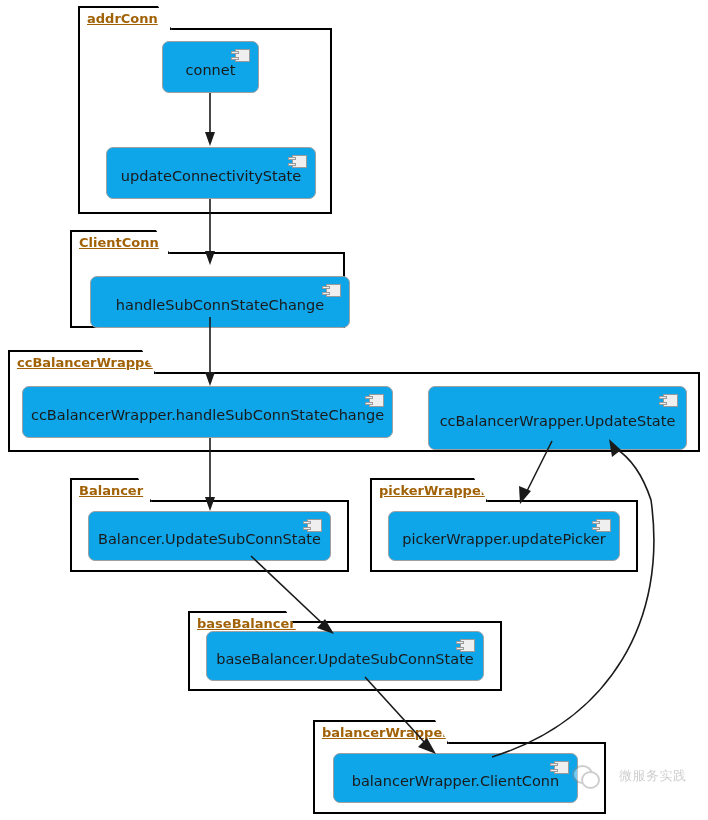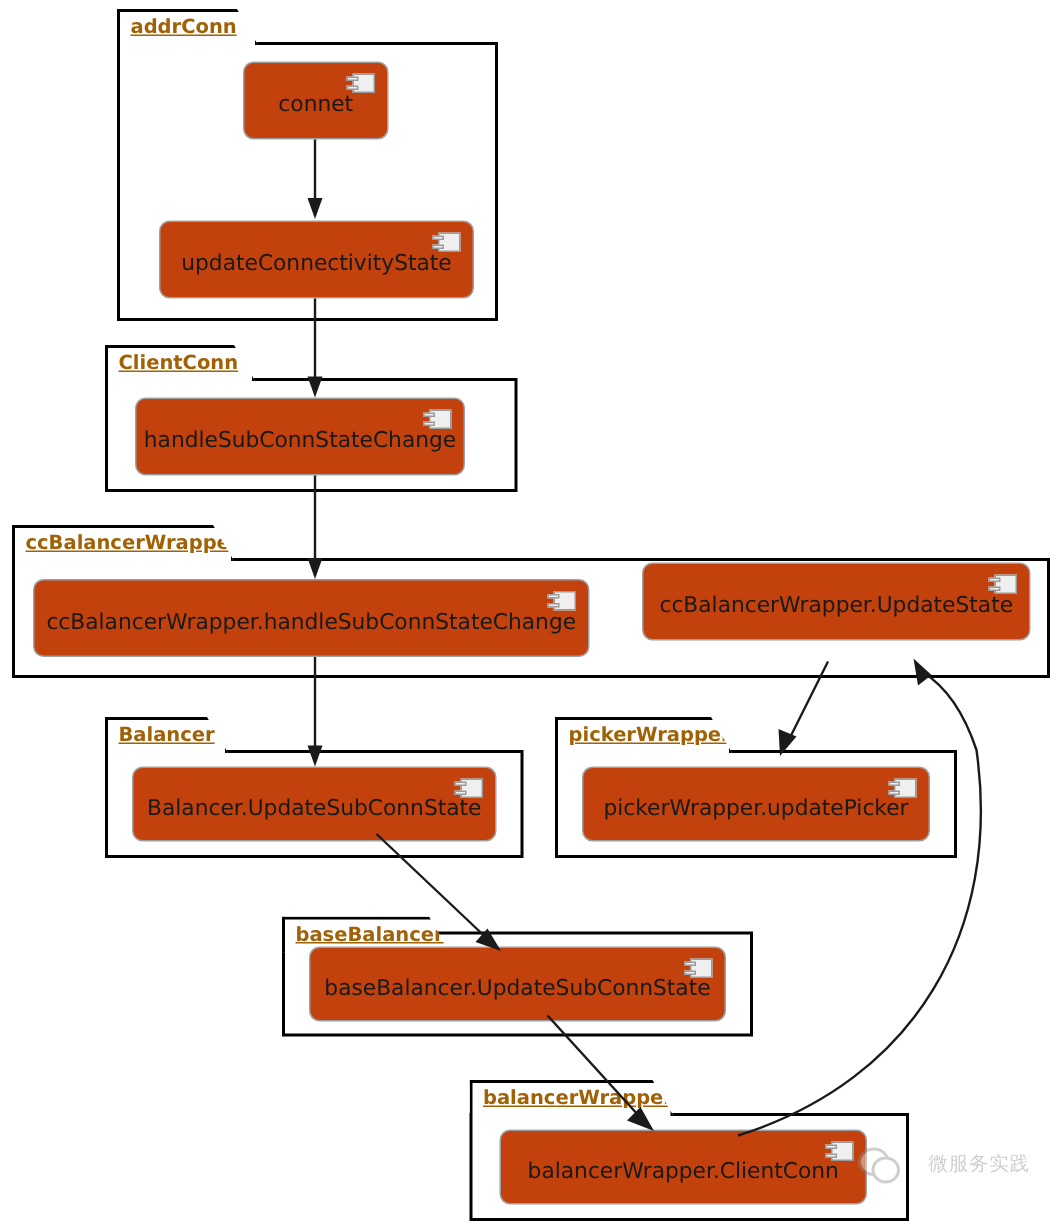--- a/index.html
+++ b/index.html
@@ -51,21 +51,21 @@
     color: #a16207;
     white-space: nowrap;
     line-height: 16px;
     text-decoration: underline;
   }
 
   
   .component {
     position: absolute;
     box-sizing: border-box;
-    background: #c2410c;
+    background: #0ea5e9;
     border: 1px solid #A0A0A0;
     border-radius: 7px;
     display: flex;
     align-items: center;
     justify-content: center;
   }
   .component-label {
     font-size: 14.5px;
     color: #1a1a1a;
     white-space: nowrap;
@@ -175,21 +175,21 @@
       <span class="component-label">updateConnectivityState</span>
     </div>
   </div>
 
   <div class="package" style="left:70px; top:230px; width:275px; height:98px;padding-left:12px;">
     <div class="pkg-body" style="top:22px; width:275px; height:76px;"></div>
     <div class="pkg-tab" style="width:100px;">
       <span class="pkg-tab-label">ClientConn</span>
     </div>
 
-    <div class="component" style="left:20px; top:35px; width:220px; height:52px;align-items:center;">
+    <div class="component" style="left:20px; top:46px; width:260px; height:52px;align-items:center;">
       <span class="comp-icon">
         <span class="ci-body"></span>
           <span class="ci-tab t1"></span>
           <span class="ci-tab t2"></span>
       </span>
       <span class="component-label">handleSubConnStateChange</span>
     </div>
   </div>
 
   <div class="package" style="left:8px; top:350px; width:692px; height:102px;">
@@ -200,21 +200,21 @@
 
     <div class="component" style="left:14px; top:36px; width:371px; height:52px;">
       <span class="comp-icon">
         <span class="ci-body"></span>
           <span class="ci-tab t1"></span>
           <span class="ci-tab t2"></span>
       </span>
       <span class="component-label">ccBalancerWrapper.handleSubConnStateChange</span>
     </div>
 
-    <div class="component" style="left:420px; top:25px; width:259px; height:52px;">
+    <div class="component" style="left:420px; top:36px; width:259px; height:64px;">
       <span class="comp-icon">
         <span class="ci-body"></span>
           <span class="ci-tab t1"></span>
           <span class="ci-tab t2"></span>
       </span>
       <span class="component-label">ccBalancerWrapper.UpdateState</span>
     </div>
   </div>
 
   <div class="package" style="left:70px; top:478px; width:279px; height:94px;">

